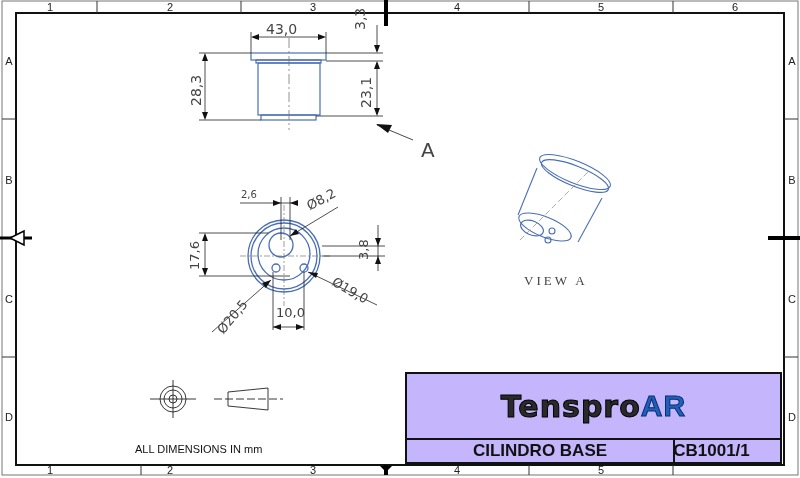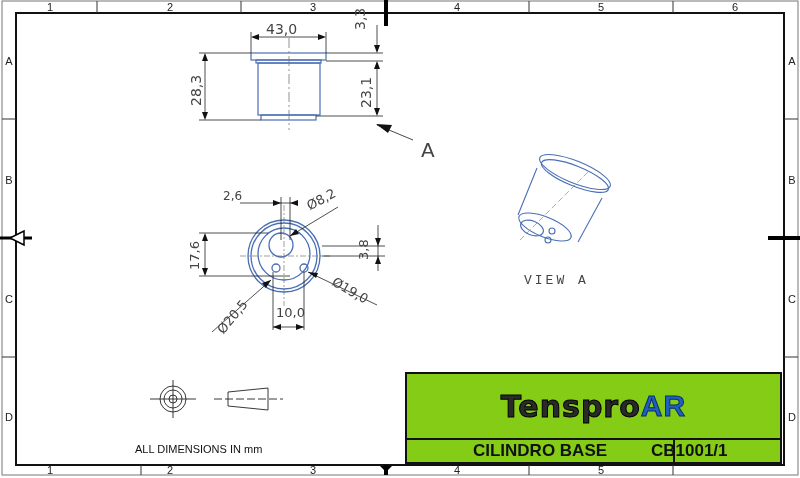--- a/index.html
+++ b/index.html
@@ -1,27 +1,27 @@
 <!DOCTYPE html>
 <html><head>
 <meta charset="utf-8">
 <style>
   html,body{margin:0;padding:0;background:#fff;}
   body{width:800px;height:478px;position:relative;overflow:hidden;font-family:"Liberation Sans",sans-serif;}
   .sheet{position:absolute;left:0;top:0;width:800px;height:478px;}
   .zone-label{position:absolute;font-size:11px;color:#222;text-align:center;line-height:12px;}
   .dim{font-family:"DejaVu Sans",sans-serif;}
-  .title-block{position:absolute;left:405px;top:372px;width:377px;height:92px;border:2px solid #111;box-sizing:border-box;background:#84cc16;}
+  .title-block{position:absolute;left:405px;top:372px;width:377px;height:92px;border:2px solid #111;box-sizing:border-box;background:#c4b5fd;}
   .tb-logo{position:absolute;left:0;top:0;width:100%;height:66px;border-bottom:2px solid #111;box-sizing:border-box;display:flex;align-items:center;justify-content:center;}
   .logo-dark{font-family:"DejaVu Sans",sans-serif;font-weight:bold;font-size:30px;color:#2a2a2a;letter-spacing:1px;-webkit-text-stroke:1px #000;}
   .logo-blue{font-family:Liberation Sans, sans-serif;font-weight:bold;font-size:30px;color:#1f5fbf;letter-spacing:1px;-webkit-text-stroke:1px #0b2e66;}
   .tb-name{position:absolute;left:0;top:66px;width:268px;height:22px;border-right:2px solid #111;box-sizing:border-box;font-weight:bold;font-size:17px;text-align:center;line-height:22px;color:#111;}
-  .tb-code{position:absolute;left:244px;top:66px;width:129px;height:22px;font-weight:bold;font-size:17px;text-align:left;padding-right:8px;box-sizing:border-box;line-height:22px;color:#111;}
+  .tb-code{position:absolute;left:244px;top:66px;width:129px;height:22px;font-weight:bold;font-size:17px;text-align:center;padding-right:8px;box-sizing:border-box;line-height:22px;color:#111;}
   .note{position:absolute;left:135px;top:443px;font-size:11px;color:#111;text-align:right;}
-  .view-label{position:absolute;left:524px;top:273px;font-family:Liberation Mono, monospace;font-size:13px;color:#444;letter-spacing:3px;}
+  .view-label{position:absolute;left:524px;top:273px;font-family:Liberation Serif, serif;font-size:13px;color:#444;letter-spacing:3px;}
   .view-marker{position:absolute;left:421px;top:138px;font-family:"DejaVu Sans",sans-serif;font-size:20px;color:#444;}
 </style>
 </head>
 <body>
 
 <div class="sheet">
   <svg width="800" height="478" viewBox="0 0 800 478" style="position:absolute;left:0;top:0">
 
     <rect x="2" y="1" width="796" height="474" fill="none" stroke="#777" stroke-width="1"></rect>
 
@@ -170,21 +170,21 @@
   <div class="zone-label" style="left:786px;top:174px;width:12px;">B</div>
   <div class="zone-label" style="left:786px;top:293px;width:12px;">C</div>
   <div class="zone-label" style="left:786px;top:411px;width:12px;">D</div>
 
   <div class="dim" style="position:absolute;left:266px;top:21px;font-size:14px;color:#444;">43,0</div>
   <div class="dim" style="position:absolute;left:352px;top:30px;font-size:14px;color:#444;transform:rotate(-90deg);transform-origin:left top;">3,3</div>
   <div class="dim" style="position:absolute;left:188px;top:106px;font-size:14px;color:#444;transform:rotate(-90deg);transform-origin:left top;">28,3</div>
   <div class="dim" style="position:absolute;left:358px;top:108px;font-size:14px;color:#444;transform:rotate(-90deg);transform-origin:left top;">23,1</div>
   <div class="view-marker">A</div>
 
-  <div class="dim" style="position:absolute;left:223px;top:189px;font-size:12px;color:#444;text-align:right;">2,6</div>
+  <div class="dim" style="position:absolute;left:241px;top:189px;font-size:10px;color:#444;text-align:right;">2,6</div>
   <div class="dim" style="position:absolute;left:304px;top:200px;font-size:13px;color:#444;transform:rotate(-28deg);transform-origin:left top;">Ø8,2</div>
   <div class="dim" style="position:absolute;left:187px;top:270px;font-size:13px;color:#444;transform:rotate(-90deg);transform-origin:left top;">17,6</div>
   <div class="dim" style="position:absolute;left:356px;top:260px;font-size:13px;color:#444;transform:rotate(-90deg);transform-origin:left top;">3,8</div>
   <div class="dim" style="position:absolute;left:214px;top:327px;font-size:13px;color:#444;transform:rotate(-50deg);transform-origin:left top;">Ø20,5</div>
   <div class="dim" style="position:absolute;left:337px;top:274px;font-size:13px;color:#444;transform:rotate(30deg);transform-origin:left top;">Ø19,0</div>
   <div class="dim" style="position:absolute;left:276px;top:305px;font-size:13px;color:#404040;">10,0</div>
 
   <div class="view-label">VIEW A</div>
   <div class="note">ALL DIMENSIONS IN mm</div>
 

